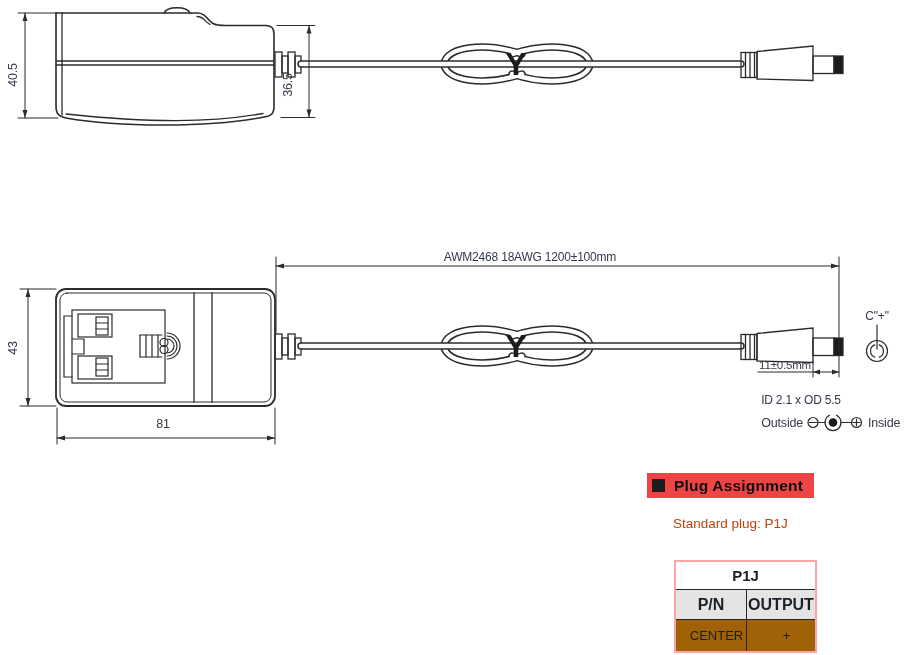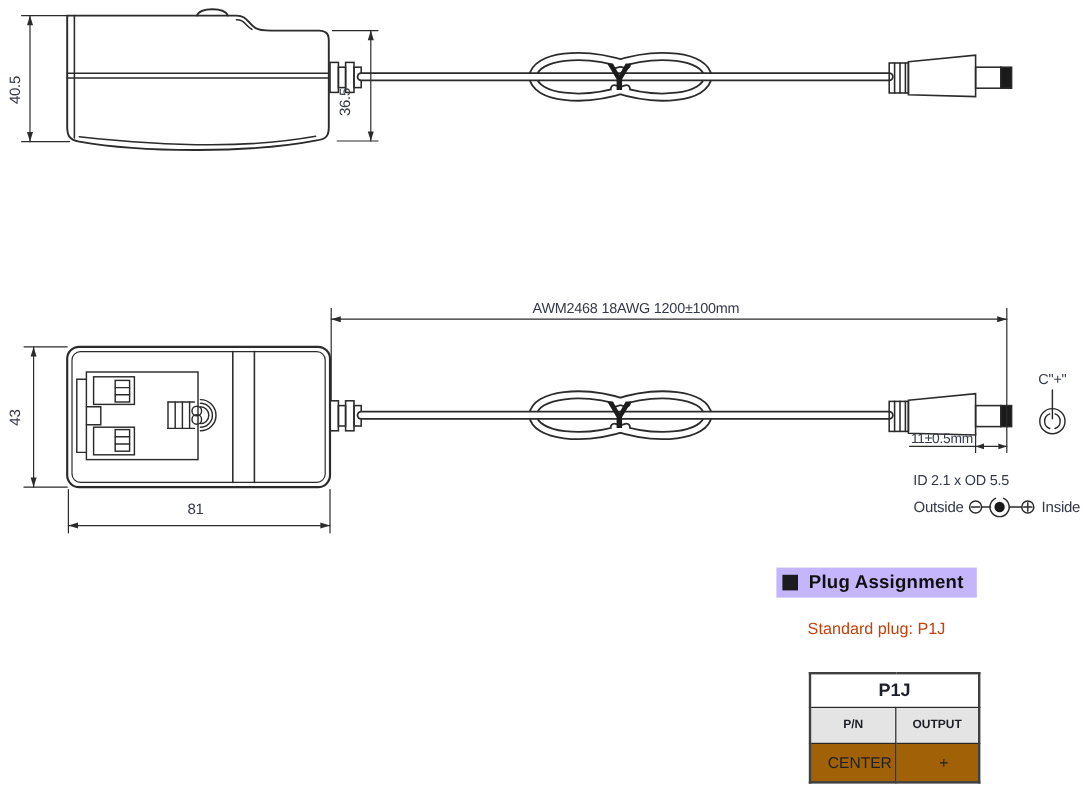--- a/index.html
+++ b/index.html
@@ -4,30 +4,30 @@
 <style>
   html,body{margin:0;padding:0;background:#ffffff;}
   #canvas{position:relative;width:910px;height:655px;background:#ffffff;overflow:hidden;
           font-family:"Liberation Sans",sans-serif;}
   svg text{font-family:"Liberation Sans",sans-serif;fill:#343a49;letter-spacing:-0.2px;}
   .dimtxt{font-size:12.5px;}
   .lbltxt{font-size:12px;}
   .tie{font-size:32px;font-weight:bold;fill:#1c1c1c;letter-spacing:0;}
   
   .section-header{position:absolute;left:647px;top:473px;width:167px;height:25px;
-    background:#c4b5fd;display:flex;align-items:center;}
+    background:#ef4444;display:flex;align-items:center;}
   .section-square{width:13px;height:13px;background:#1c1c1c;margin-left:5px;flex:0 0 auto;}
   .section-title{margin-left:9px;font-size:15.5px;font-weight:bold;color:#101010;letter-spacing:0.2px;}
   .standard-plug{position:absolute;left:673px;top:516px;font-size:13.5px;color:#c2410c;}
   .plug-table{position:absolute;left:674px;top:560px;border-collapse:collapse;
     color:#1b1f28;}
   .plug-table td{border:1.5px solid #272727;text-align:center;vertical-align:middle;}
-  .plug-table{border:2px solid #404040;}
+  .plug-table{border:2px solid #fca5a5;}
   .pt-title{width:134px;height:25px;font-size:15px;font-weight:bold;background:#ffffff;}
-  .pt-h{height:27px;background:#e4e4e4;font-size:10px;font-weight:bold;}
+  .pt-h{height:27px;background:#e4e4e4;font-size:16px;font-weight:bold;}
   .pt-h1{width:68px;}
   .pt-h2{width:66px;}
   .pt-d{height:29px;font-size:13px;background:#a16207;padding-left:12px;}
 </style>
 </head>
 <body>
 
 <div id="canvas">
 
 <svg width="910" height="470" viewBox="0 0 910 470" fill="none" stroke-linecap="round">

